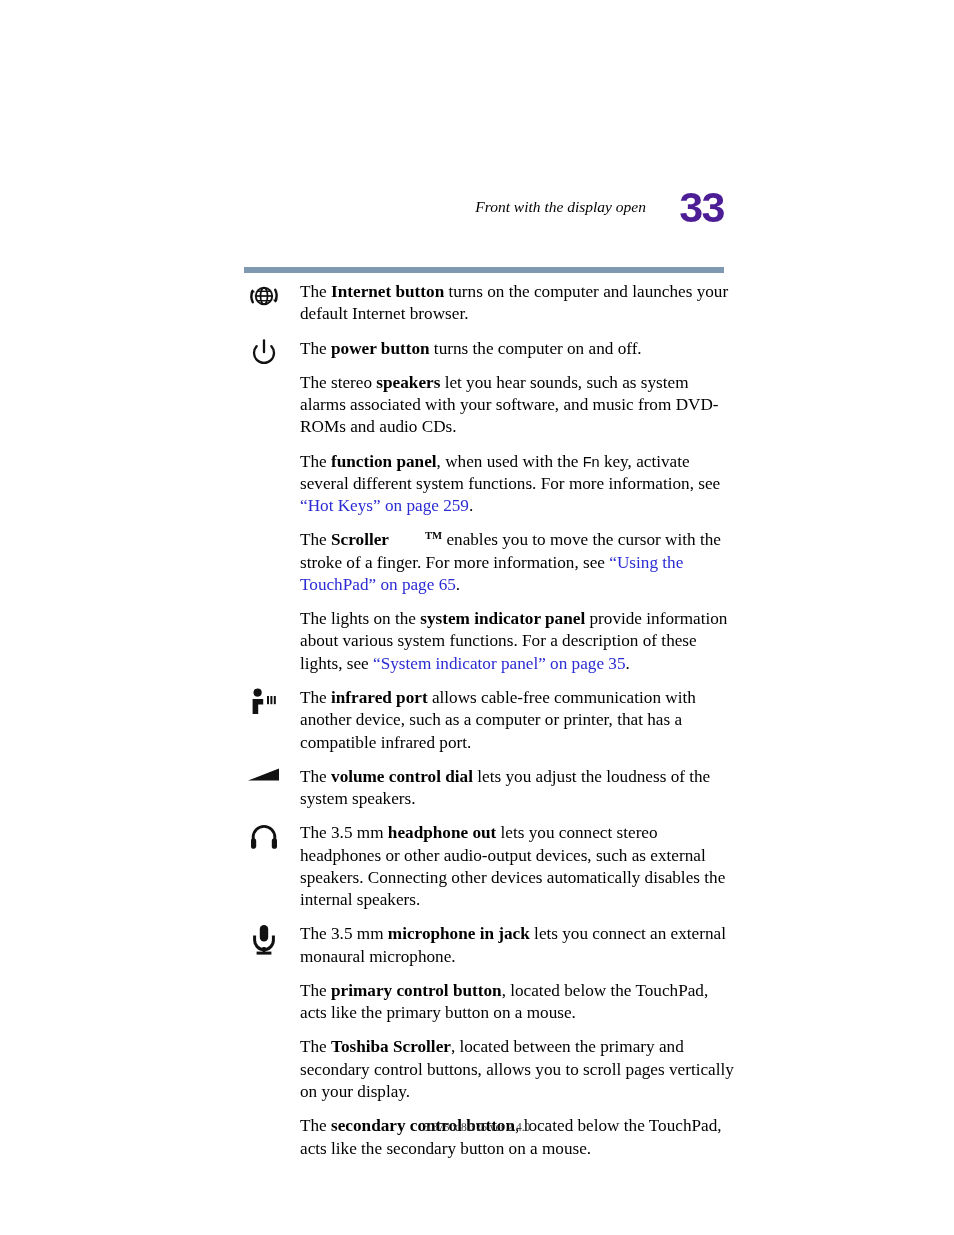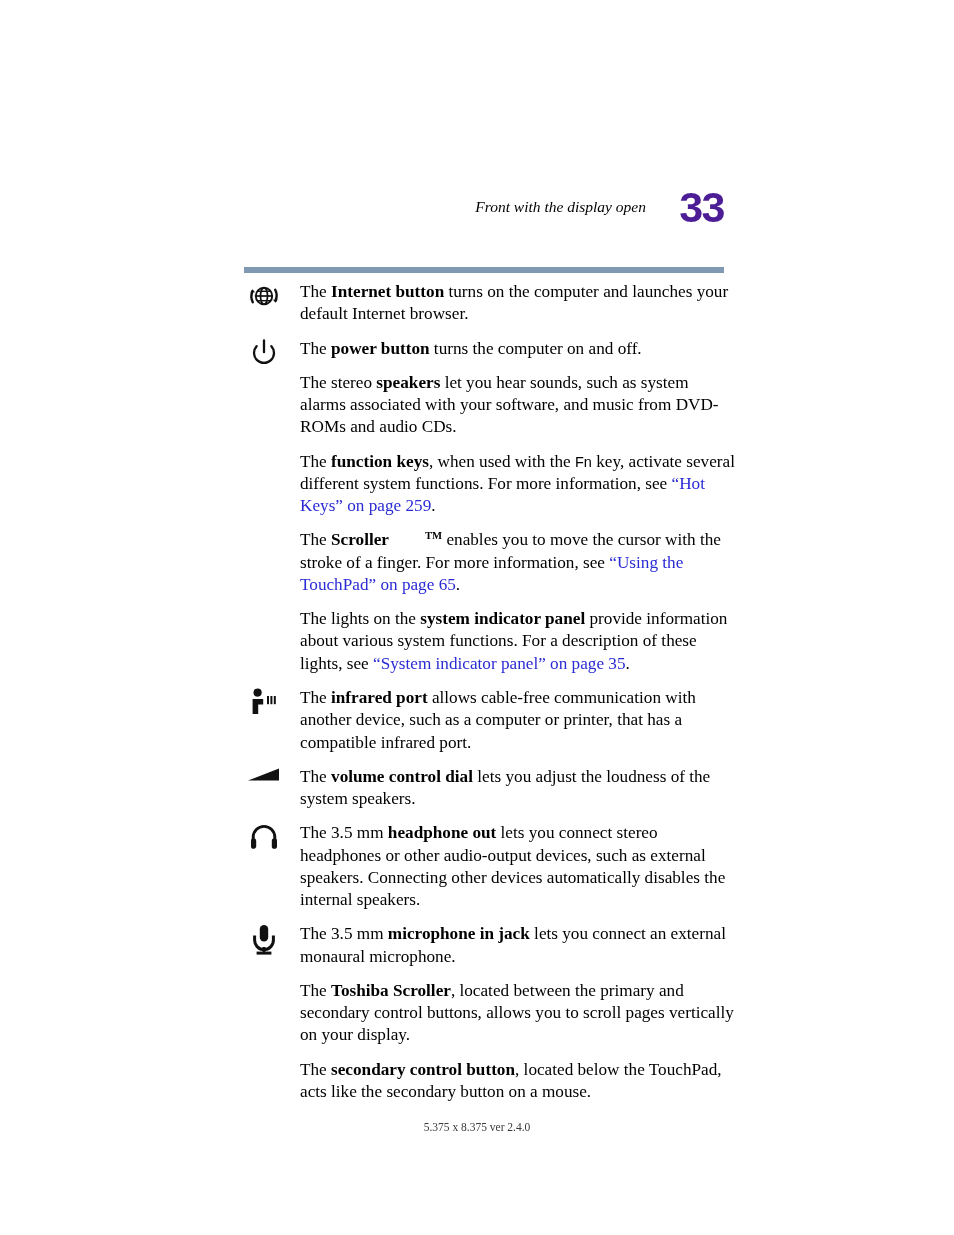--- a/index.html
+++ b/index.html
@@ -171,21 +171,21 @@
           </span>
         </div>
         <div class="text-cell"><span>The </span><b>power button</b><span> turns the computer on and off.</span></div>
       </div>
       <div class="row">
         <div class="icon-cell"></div>
         <div class="text-cell"><span>The stereo </span><b>speakers</b><span> let you hear sounds, such as system alarms associated with your software, and music from DVD-ROMs and audio CDs.</span></div>
       </div>
       <div class="row">
         <div class="icon-cell"></div>
-        <div class="text-cell"><span>The </span><b>function keys</b><span>, when used with the </span><span class="fn-key">Fn</span><span> key, activate several different system functions. For more information, see </span><span class="link">“Hot Keys” on page 259</span><span>.</span></div>
+        <div class="text-cell"><span>The </span><b>function panel</b><span>, when used with the </span><span class="fn-key">Fn</span><span> key, activate several different system functions. For more information, see </span><span class="link">“Hot Keys” on page 259</span><span>.</span></div>
       </div>
       <div class="row">
         <div class="icon-cell"></div>
         <div class="text-cell"><span>The </span><b>Scroller</b><sup class="tm">TM</sup><span> enables you to move the cursor with the stroke of a finger. For more information, see </span><span class="link">“Using the TouchPad” on page 65</span><span>.</span></div>
       </div>
       <div class="row">
         <div class="icon-cell"></div>
         <div class="text-cell"><span>The lights on the </span><b>system indicator panel</b><span> provide information about various system functions. For a description of these lights, see </span><span class="link">“System indicator panel” on page 35</span><span>.</span></div>
       </div>
       <div class="row">
@@ -232,20 +232,24 @@
               <path d="M4.6 12.6 L4.6 17.2 A9.4 9.4 0 0 0 23.4 17.2 L23.4 12.6" fill="none" stroke="#111" stroke-width="3.0" stroke-linecap="butt"></path>
               <rect x="12.5" y="24.0" width="3.0" height="5.4" fill="#111"></rect>
               <rect x="6.6" y="28.6" width="14.8" height="3.0" fill="#111"></rect>
             </svg>
           </span>
         </div>
         <div class="text-cell"><span>The 3.5 mm </span><b>microphone in jack</b><span> lets you connect an external monaural microphone.</span></div>
       </div>
       <div class="row">
         <div class="icon-cell"></div>
+        <div class="text-cell"><span>The </span><b>primary control button</b><span>, located below the TouchPad, acts like the primary button on a mouse.</span></div>
+      </div>
+      <div class="row">
+        <div class="icon-cell"></div>
         <div class="text-cell"><span>The </span><b>Toshiba Scroller</b><span>, located between the primary and secondary control buttons, allows you to scroll pages vertically on your display.</span></div>
       </div>
       <div class="row">
         <div class="icon-cell"></div>
         <div class="text-cell"><span>The </span><b>secondary control button</b><span>, located below the TouchPad, acts like the secondary button on a mouse.</span></div>
       </div>
     </div>
 
   <div class="footer">
     <span>5.375 x 8.375 ver 2.4.0</span>

